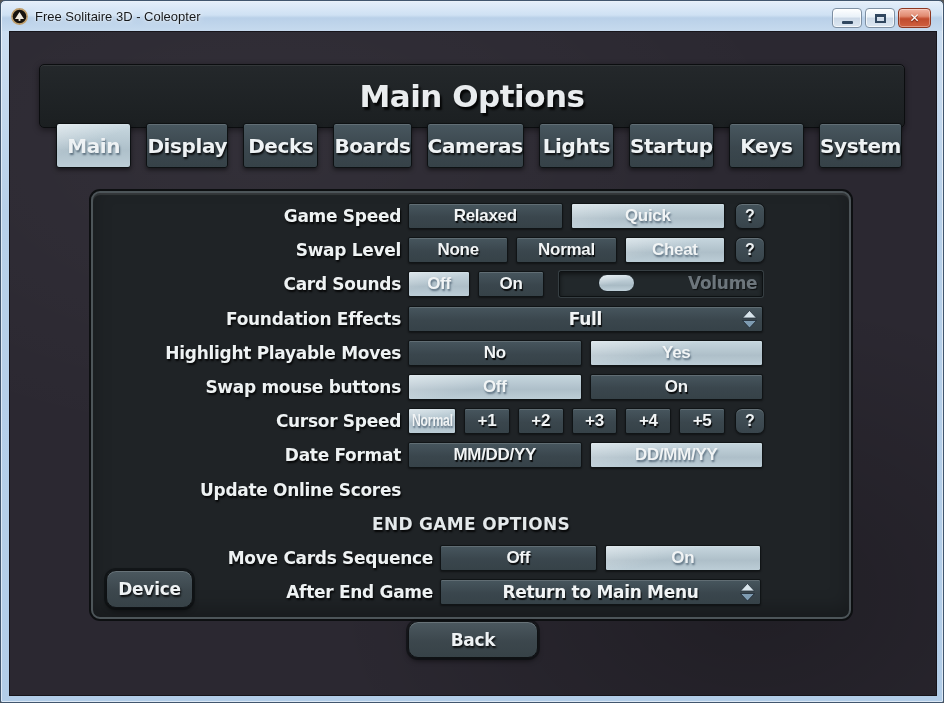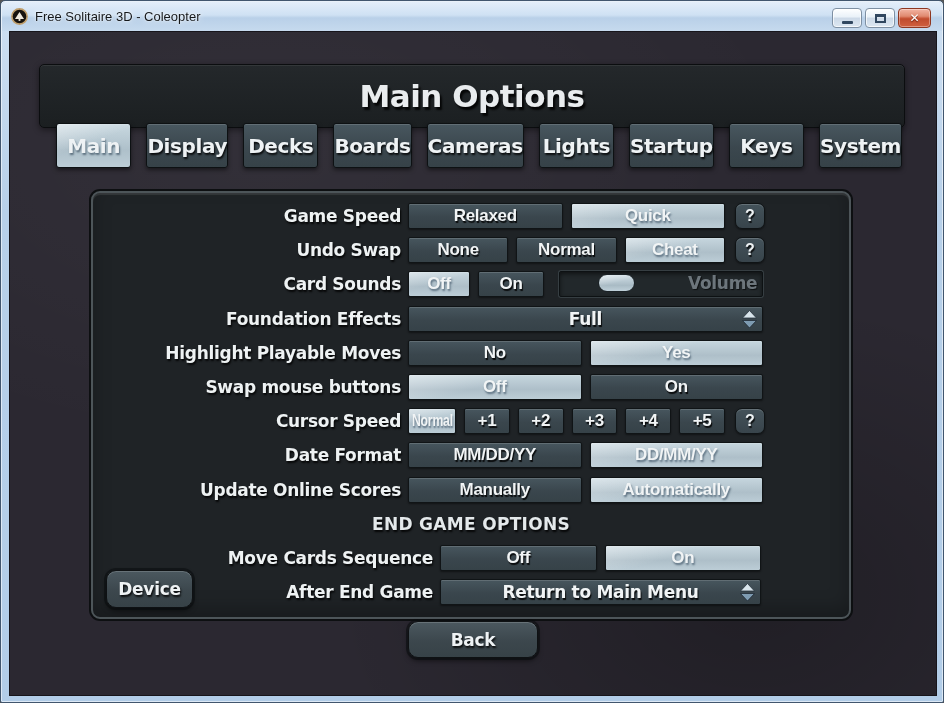--- a/index.html
+++ b/index.html
@@ -242,21 +242,21 @@
               <button class="btn">
                 <span>Relaxed</span>
               </button>
               <button class="btn sel">
                 <span>Quick</span>
               </button>
             </div>
             <button class="helpbtn">?</button>
           </div>
           <div class="row">
-            <span class="lbl">Undo Swap</span>
+            <span class="lbl">Swap Level</span>
             <div class="ctr short">
               <button class="btn">
                 <span>None</span>
               </button>
               <button class="btn">
                 <span>Normal</span>
               </button>
               <button class="btn sel">
                 <span>Cheat</span>
               </button>
@@ -342,28 +342,20 @@
               <button class="btn">
                 <span>MM/DD/YY</span>
               </button>
               <button class="btn sel">
                 <span>DD/MM/YY</span>
               </button>
             </div>
           </div>
           <div class="row">
             <span class="lbl">Update Online Scores</span>
-            <div class="ctr">
-              <button class="btn">
-                <span>Manually</span>
-              </button>
-              <button class="btn sel">
-                <span>Automatically</span>
-              </button>
-            </div>
           </div>
           <div class="row section">
             <span class="lbl">END GAME OPTIONS</span>
           </div>
           <div class="row endgame">
             <span class="lbl">Move Cards Sequence</span>
             <div class="ctr">
               <button class="btn">
                 <span>Off</span>
               </button>

